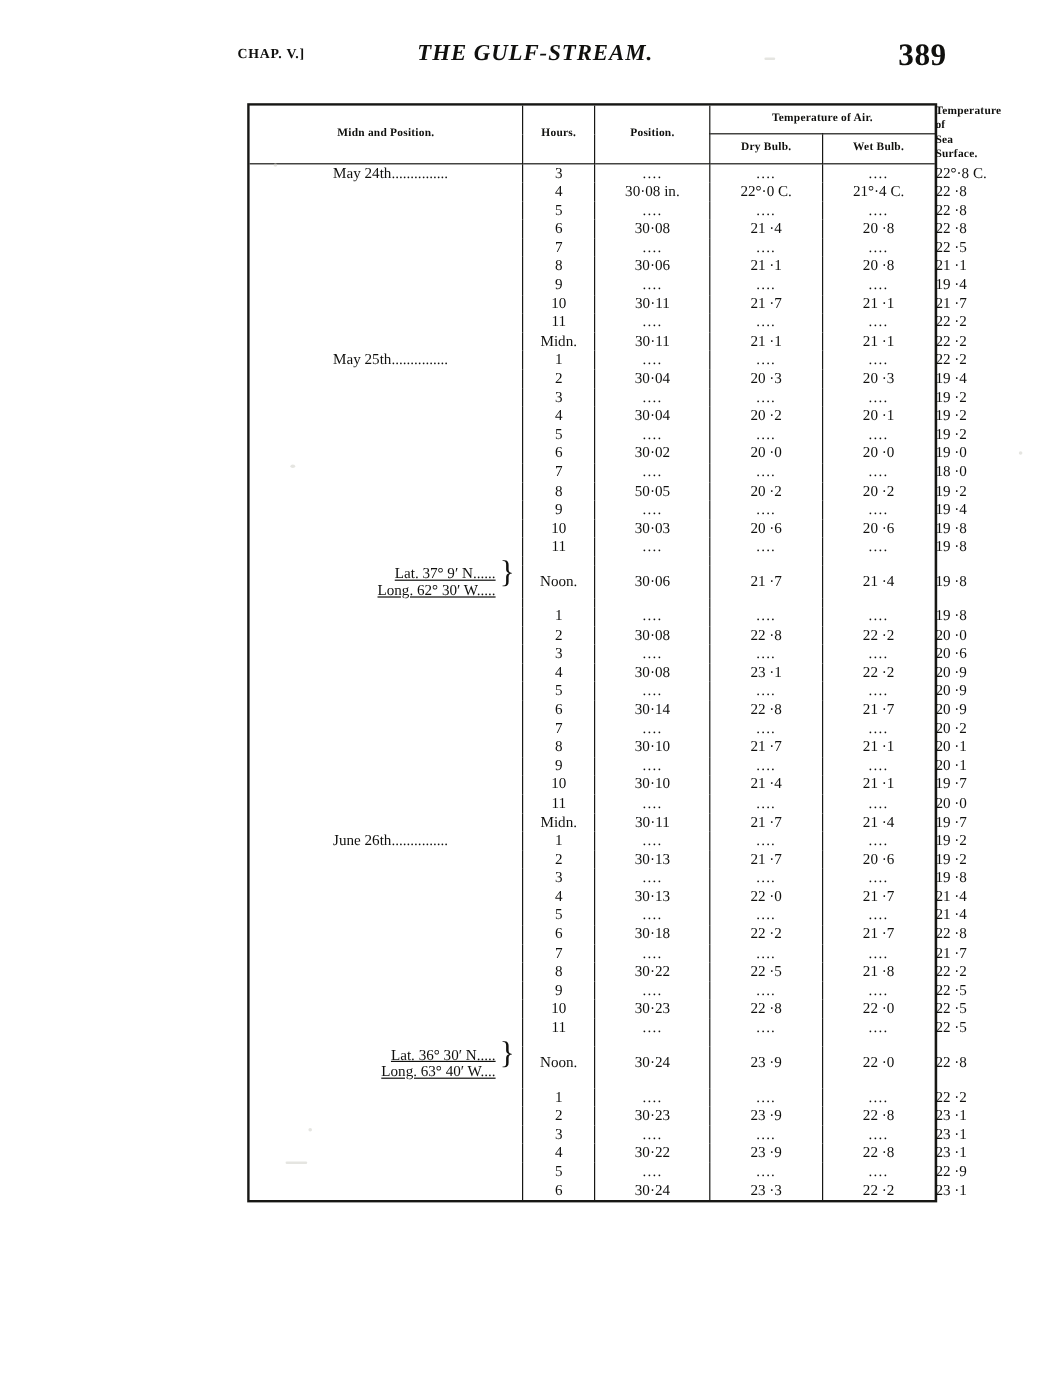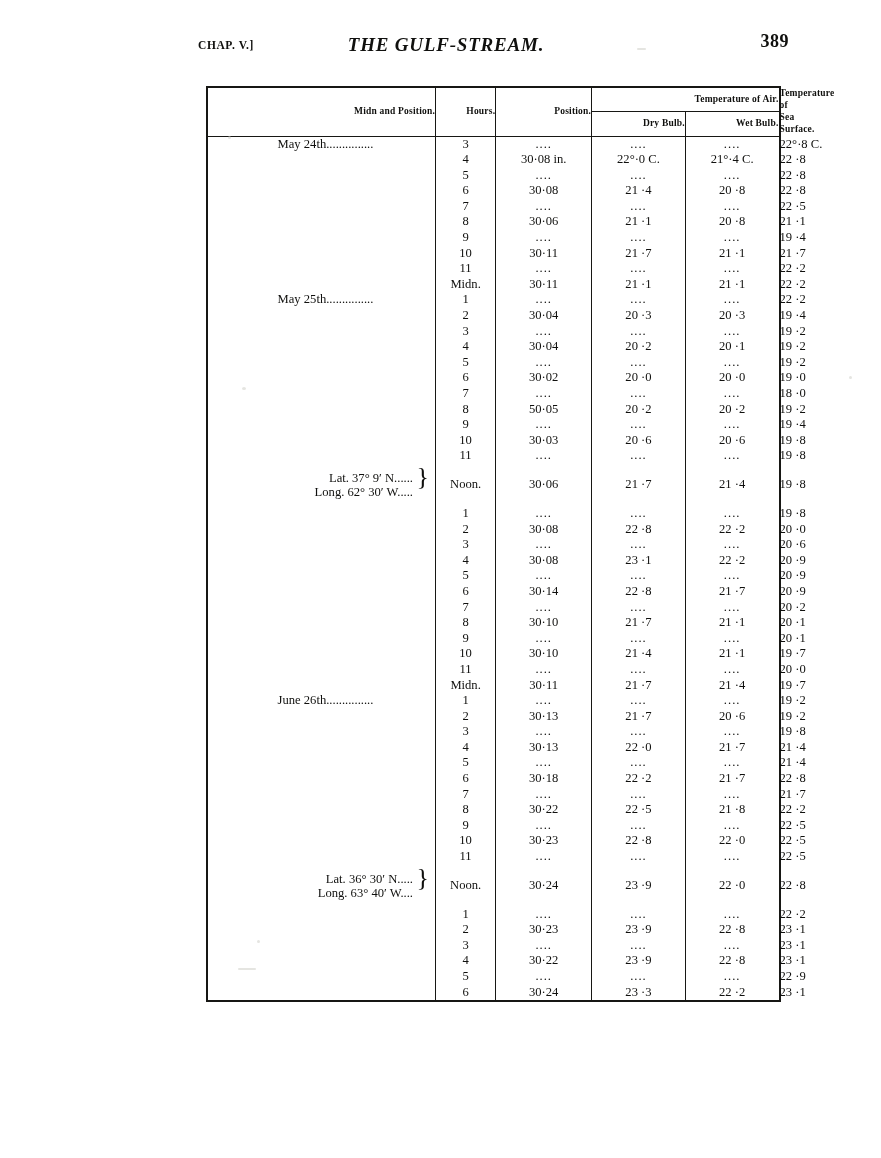--- a/index.html
+++ b/index.html
@@ -42,21 +42,21 @@
     width: 860px;
     text-align: center;
     font-size: 19px;
     font-style: italic;
     font-weight: bold;
     letter-spacing: 0.8px;
   }
   .runhead .folio {
     position: absolute;
     right: 108px; top: -3px;
-    font-size: 18px;
+    font-size: 26px;
     font-weight: bold;
     letter-spacing: 0.5px;
   }
   
   .tablewrap {
     position: absolute;
     left: 190px;
     top: 86px;
     width: 575px;
     border: 2px solid #171714;
@@ -77,21 +77,21 @@
   .c-date   { width: 204px; }
   .c-hours  { width: 54px; }
   .c-baro   { width: 86px; }
   .c-dry    { width: 84px; }
   .c-wet    { width: 84px; }
   .c-sea    { width: 0; }
 
   thead th {
     font-size: 9.5px;
     font-weight: bold;
-    text-align: right;
+    text-align: center;
     vertical-align: middle;
     letter-spacing: 0.2px;
     line-height: 1.25;
     border-bottom: 1.5px solid #171714;
     border-right: 1.5px solid #171714;
     padding: 3px 2px;
   }
   thead th.last { border-right: none; }
   thead tr.sub th {
     border-top: 1.5px solid #171714;
@@ -127,20 +127,21 @@
     display: block;
     text-align: right;
     padding-right: 22px;
     font-size: 12.6px;
     line-height: 14px;
   }
   td.date.coord {
     text-align: right;
     padding-left: 16px;
     padding-right: 0;
+    text-decoration: underline;
   }
   .spacer-row td { height: 7px; line-height: 7px; }
 
   
   .speck {
     position: absolute;
     background: #cfcfc8;
     border-radius: 50%;
     opacity: .55;
   }

